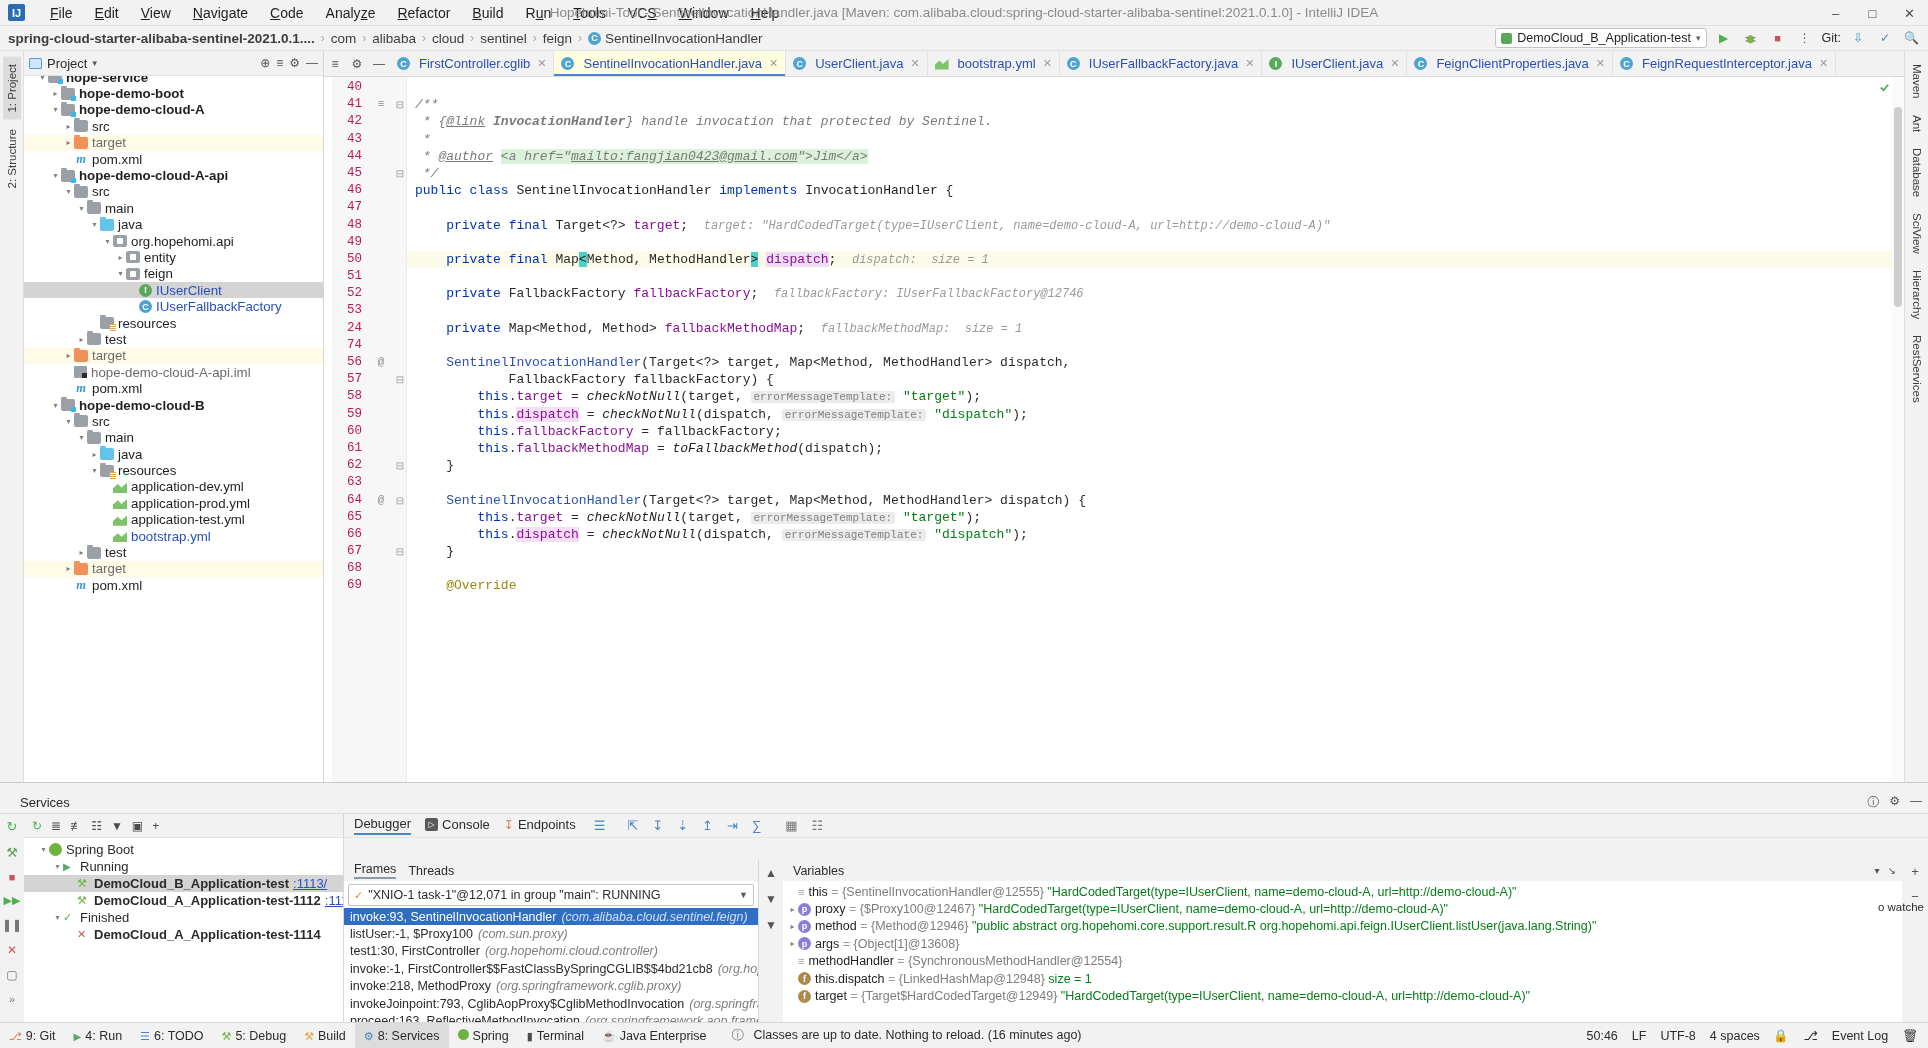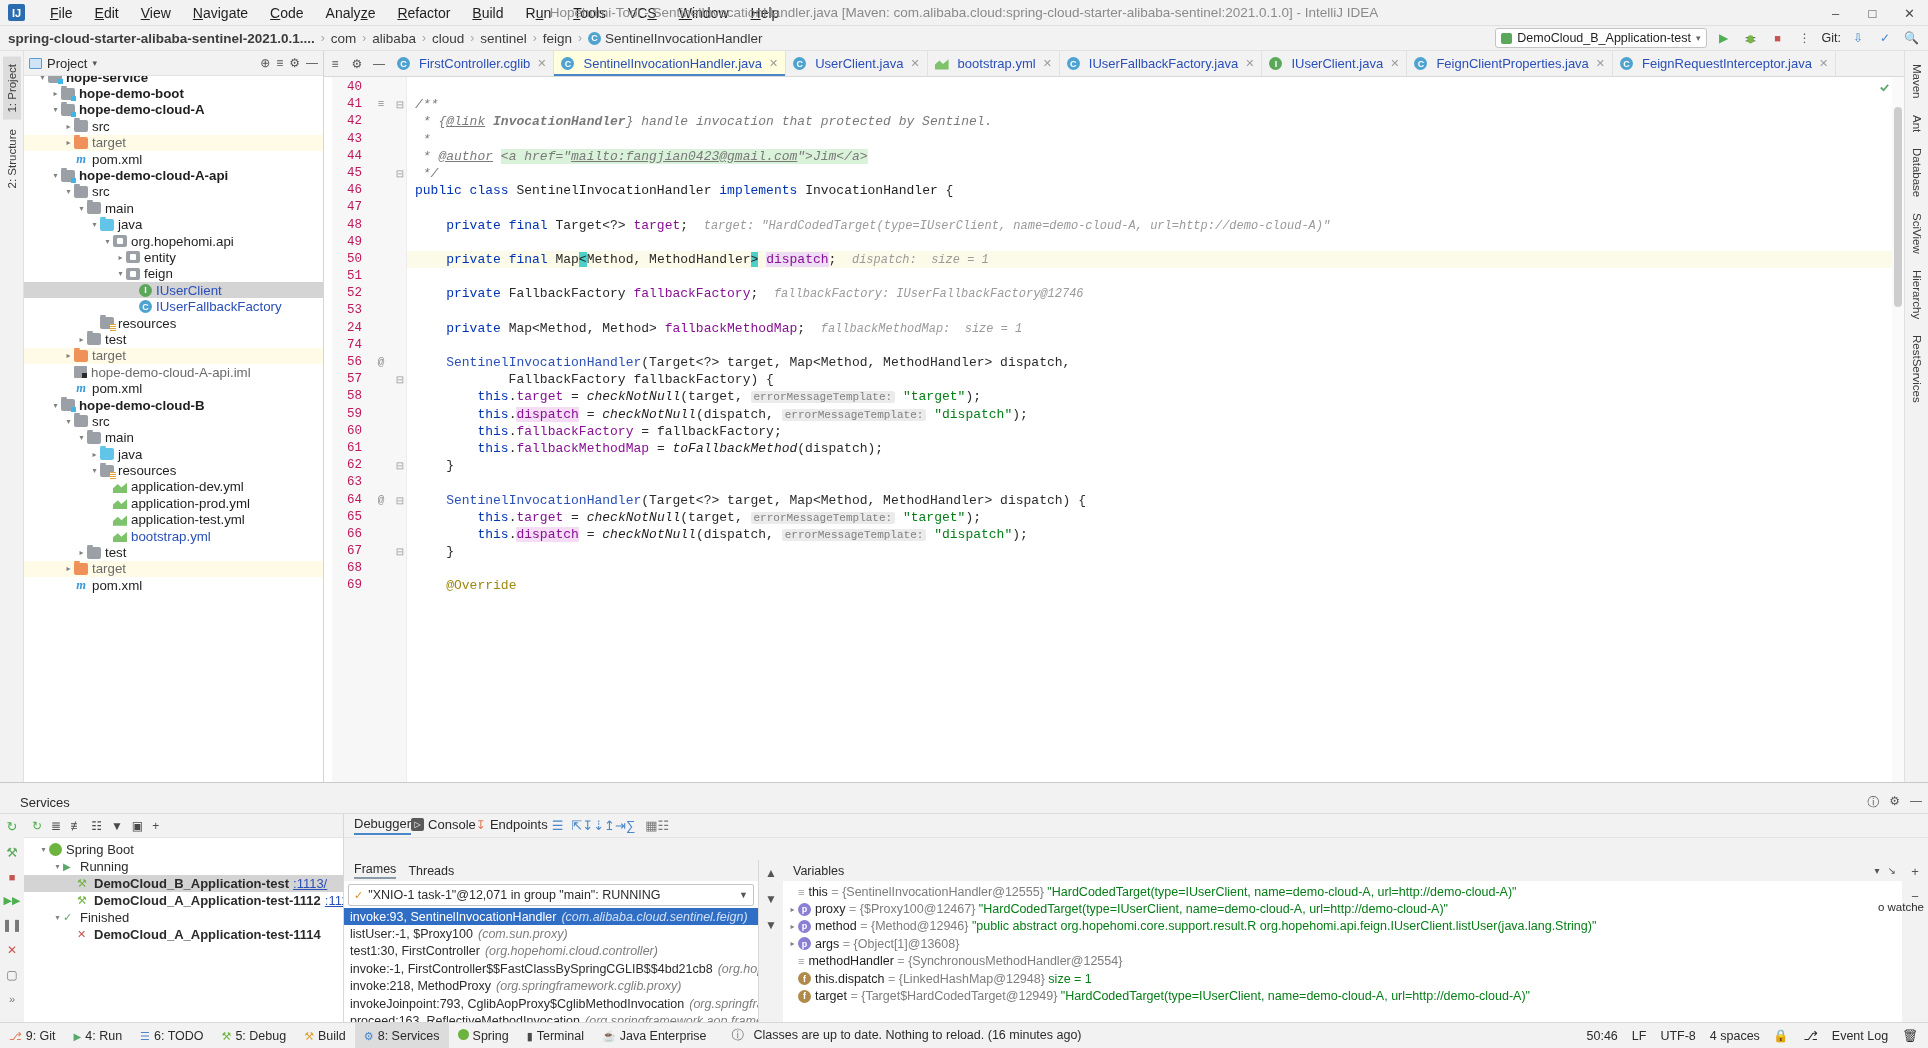--- a/index.html
+++ b/index.html
@@ -167,21 +167,21 @@
             padding-top:5px; gap:11px; }
   #svc-col { width:320px; background:#fff; border-right:1px solid #d8d8d8; display:flex; flex-direction:column; }
   #svc-toolbar { height:24px; background:#f2f2f2; display:flex; align-items:center; gap:9px; padding-left:8px;
                  border-bottom:1px solid #e4e4e4; color:#4a4a4a; font-size:12px; }
   #svc-tree { flex:1; font-size:13px; padding-top:3px; overflow:hidden; }
   .srow { height:17px;display:flex;align-items:center;white-space:nowrap; }
   .srow.sel { background:#d4d4d4; }
   .srow .lbl { font-weight:bold; }
   .srow .port { color:#2a4fb7; text-decoration:underline; font-weight:normal; margin-left:4px; }
   #dbg-col { flex:1; display:flex; flex-direction:column; min-width:0; }
-  #dbg-tabs { height:24px; display:flex; align-items:center; padding-left:10px; font-size:13px;
+  #dbg-tabs { height:24px; display:flex; align-items:center; gap:14px; padding-left:10px; font-size:13px;
               border-bottom:1px solid #e4e4e4; }
   #dbg-tabs .dt { display:flex;align-items:center;gap:4px;padding-bottom:2px;color:#2b2b2b; }
   #dbg-tabs .dt.active { border-bottom:2px solid #4a86c8; }
   #dbg-body { flex:1; display:flex; min-height:0;margin-top:22px; }
   #frames-col { width:415px; border-right:1px solid #d8d8d8; display:flex; flex-direction:column; background:#fff; }
   #frames-tabs { height:21px; background:#f2f2f2; display:flex; align-items:center; gap:12px; padding-left:10px; font-size:12.5px; }
   #frames-tabs .ft.active { border-bottom:2px solid #8a9aa8; padding-bottom:1px; }
   #thread-sel { height:22px; margin:3px 4px 2px 4px; border:1px solid #c4c4c4; background:#fff;
                 display:flex; align-items:center; padding:0 5px; font-size:12.5px; gap:5px; border-radius:2px;}
   #thread-sel .cv { margin-left:auto; font-size:9px; color:#555; }

